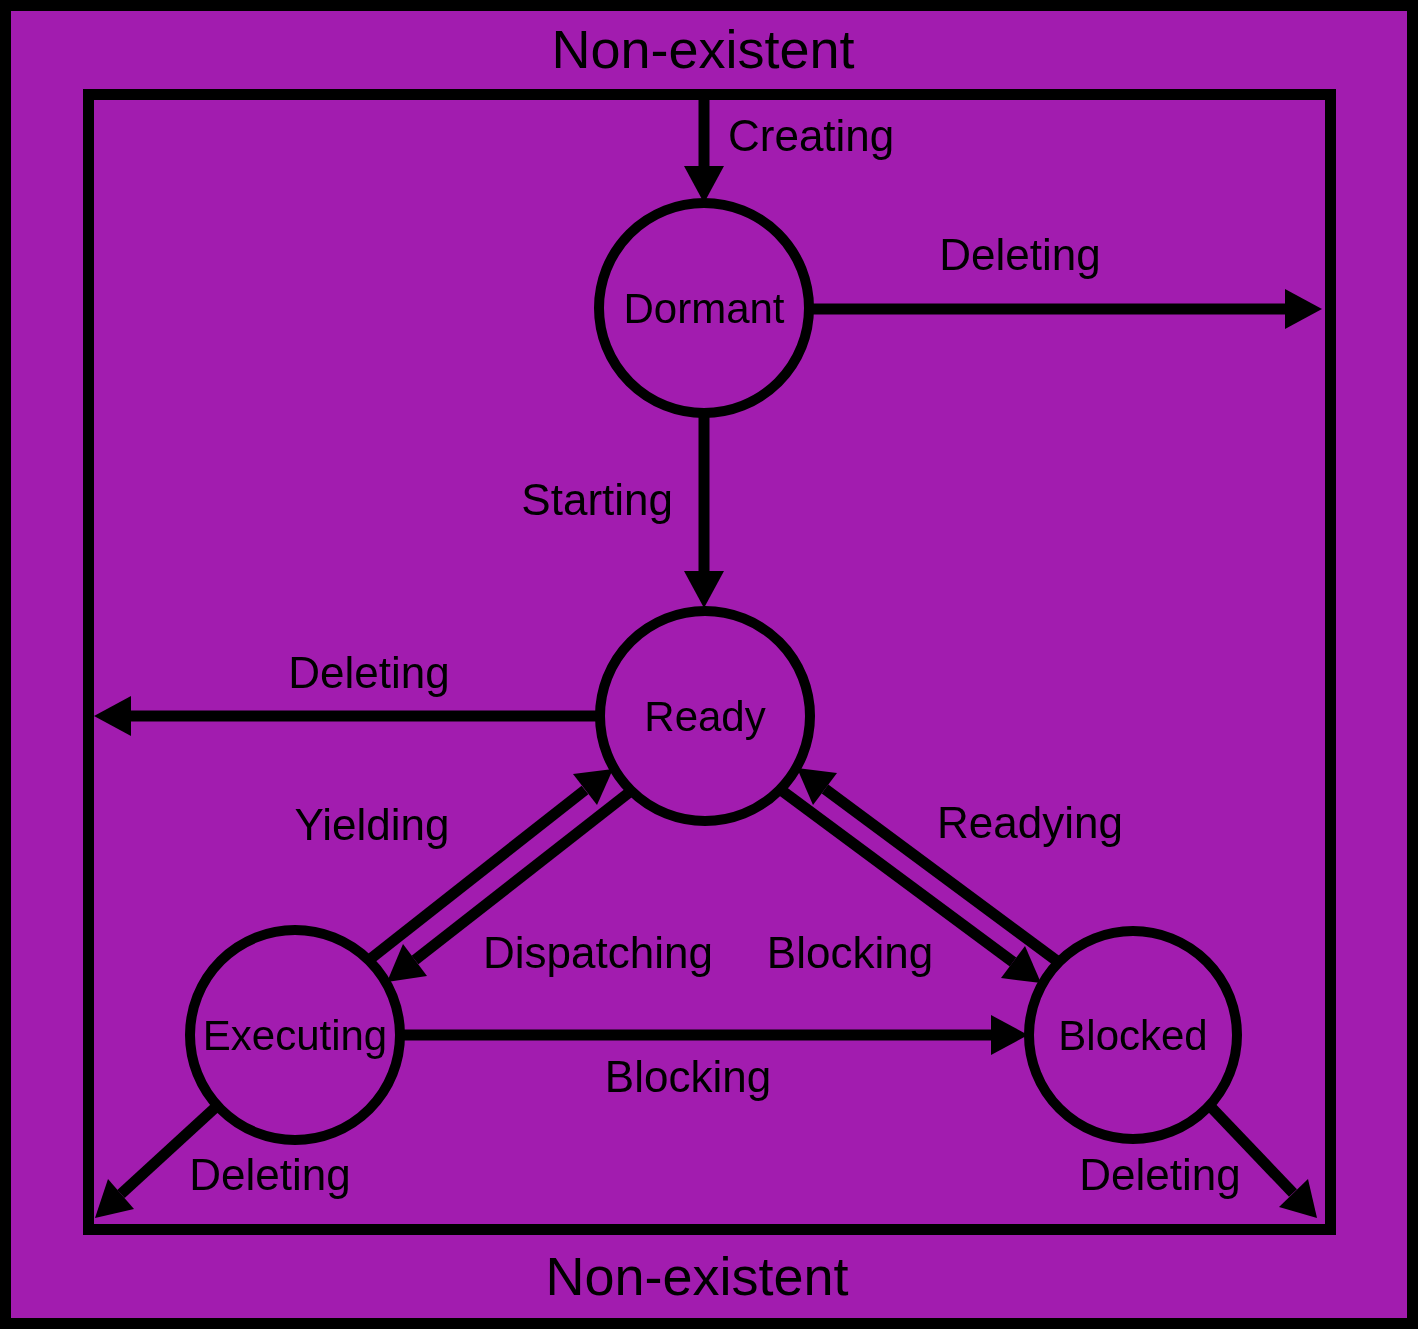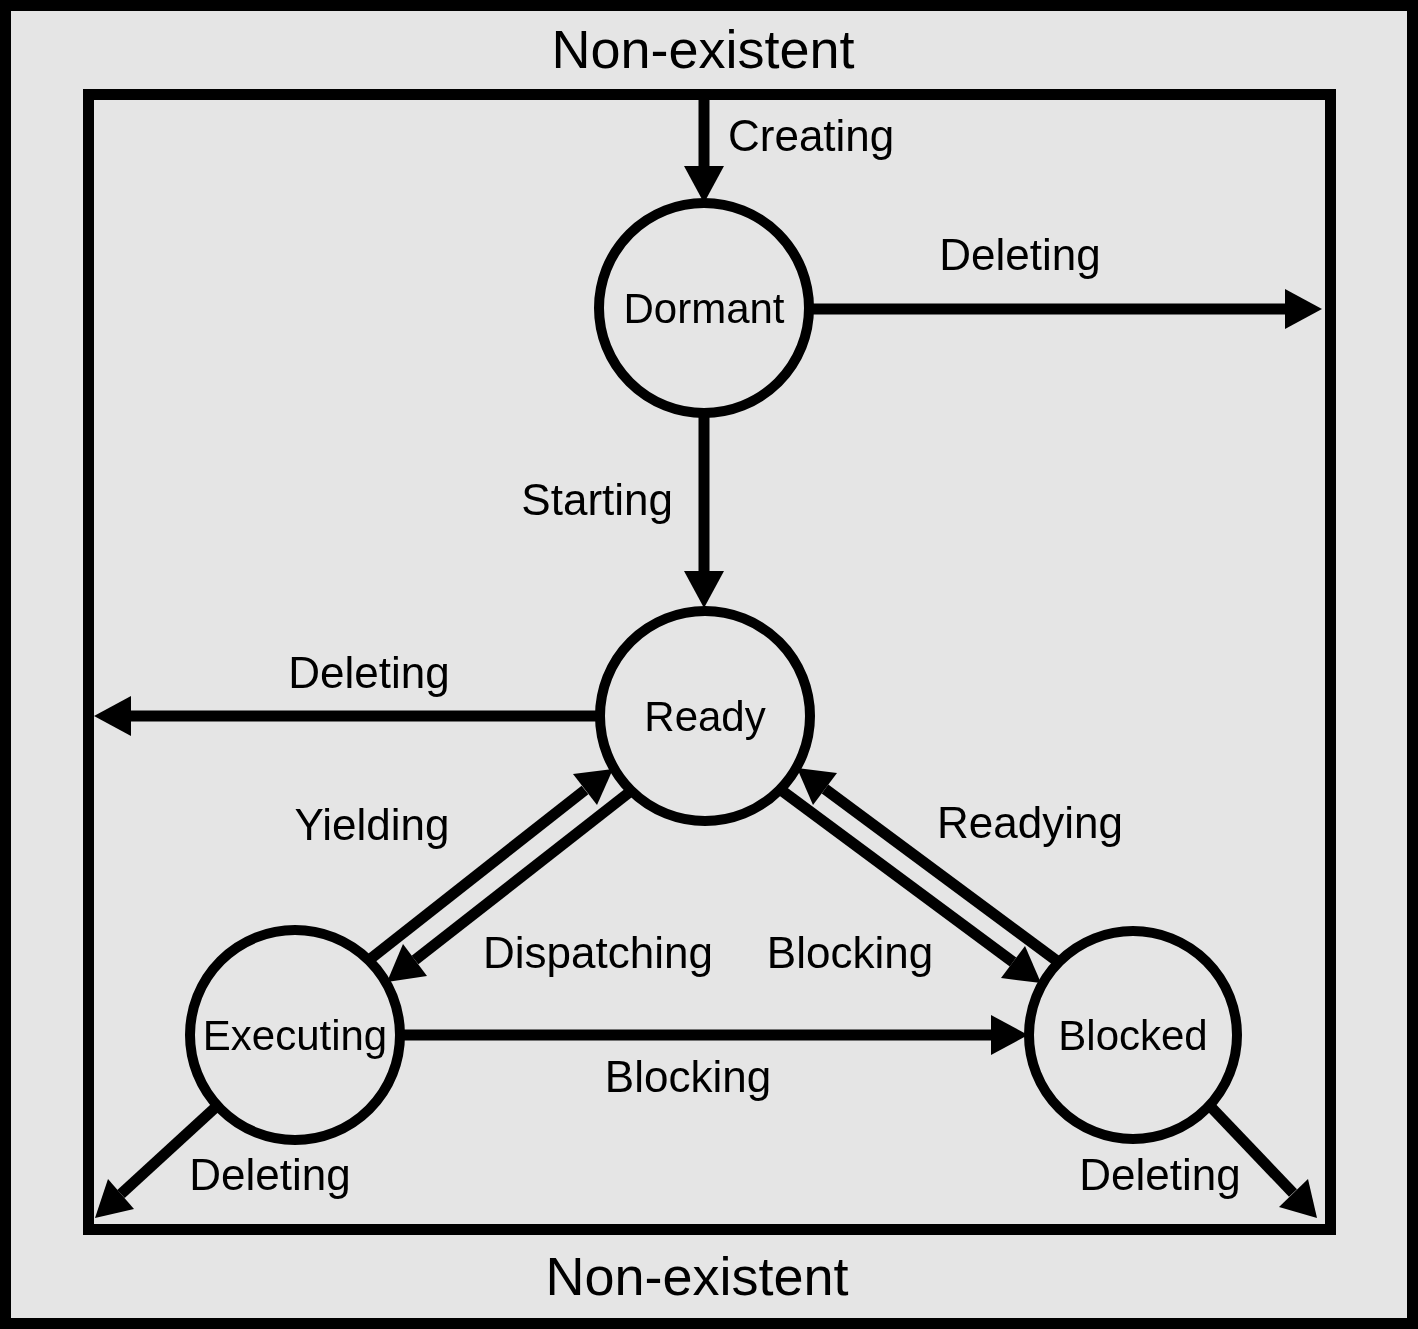--- a/index.html
+++ b/index.html
@@ -4,21 +4,21 @@
 <style>
   html, body {
     margin: 0;
     padding: 0;
     background: #ffffff;
   }
   .diagram-stage {
     width: 1418px;
     height: 1329px;
     position: relative;
-    background: #e5e5e5;
+    background: #a21caf;
     font-family: "Liberation Sans", sans-serif;
   }
   svg text {
     font-family: "Liberation Sans", sans-serif;
     fill: #000000;
   }
   .title-label   { font-size: 54px; }
   .state-label   { font-size: 42px; }
   .trans-label   { font-size: 44px; }
   .shape         { stroke: #000000; fill: none; }

